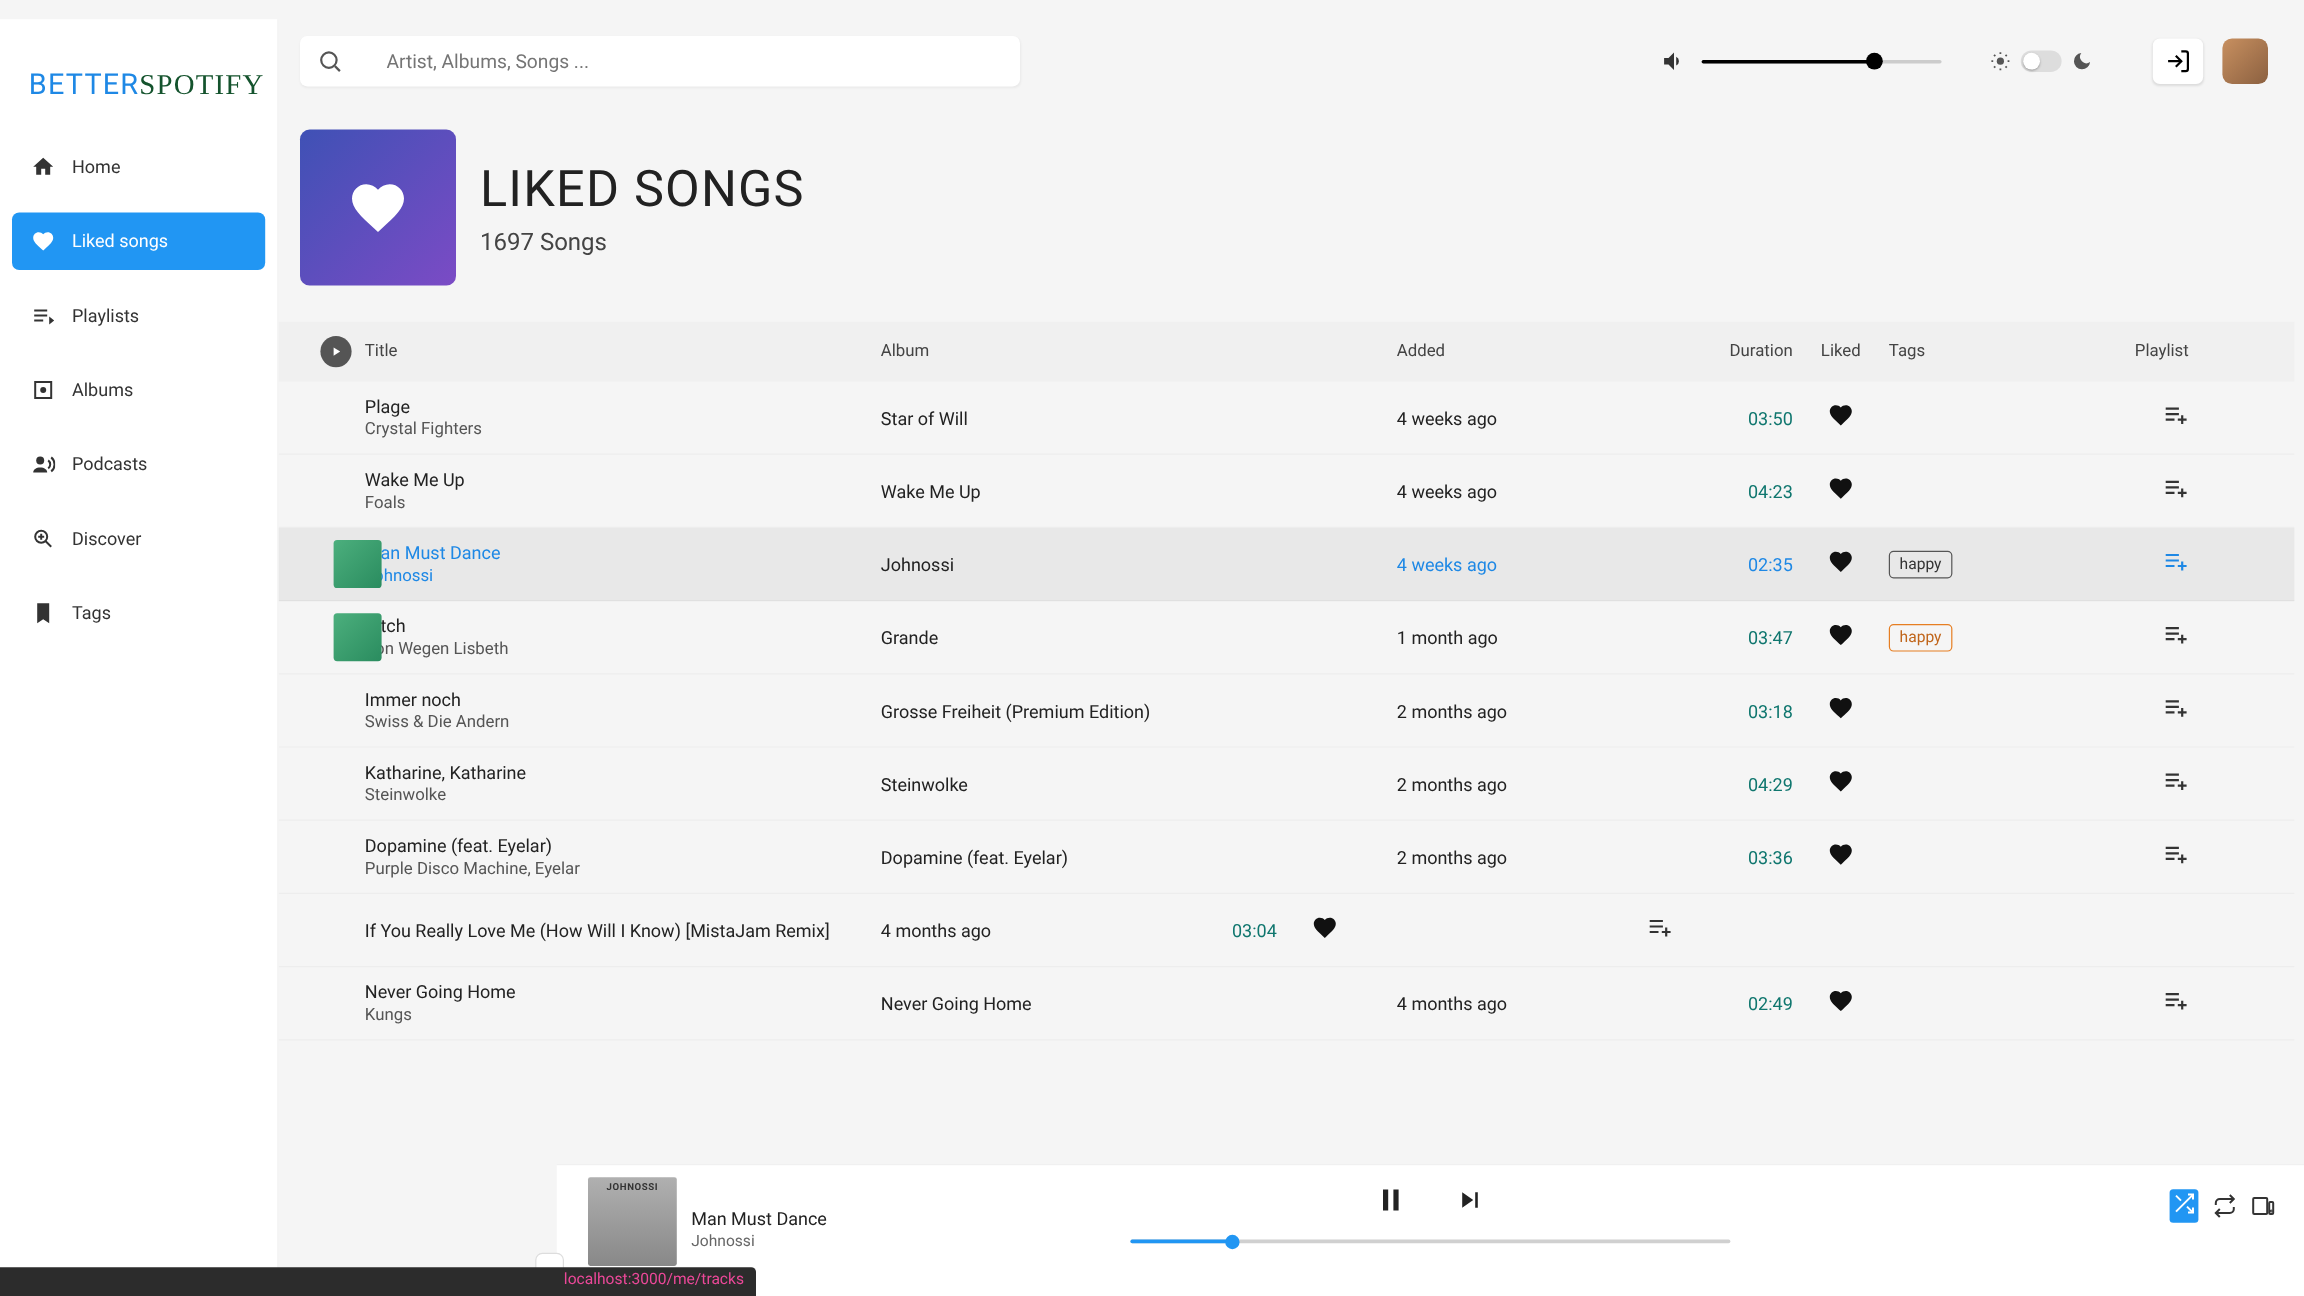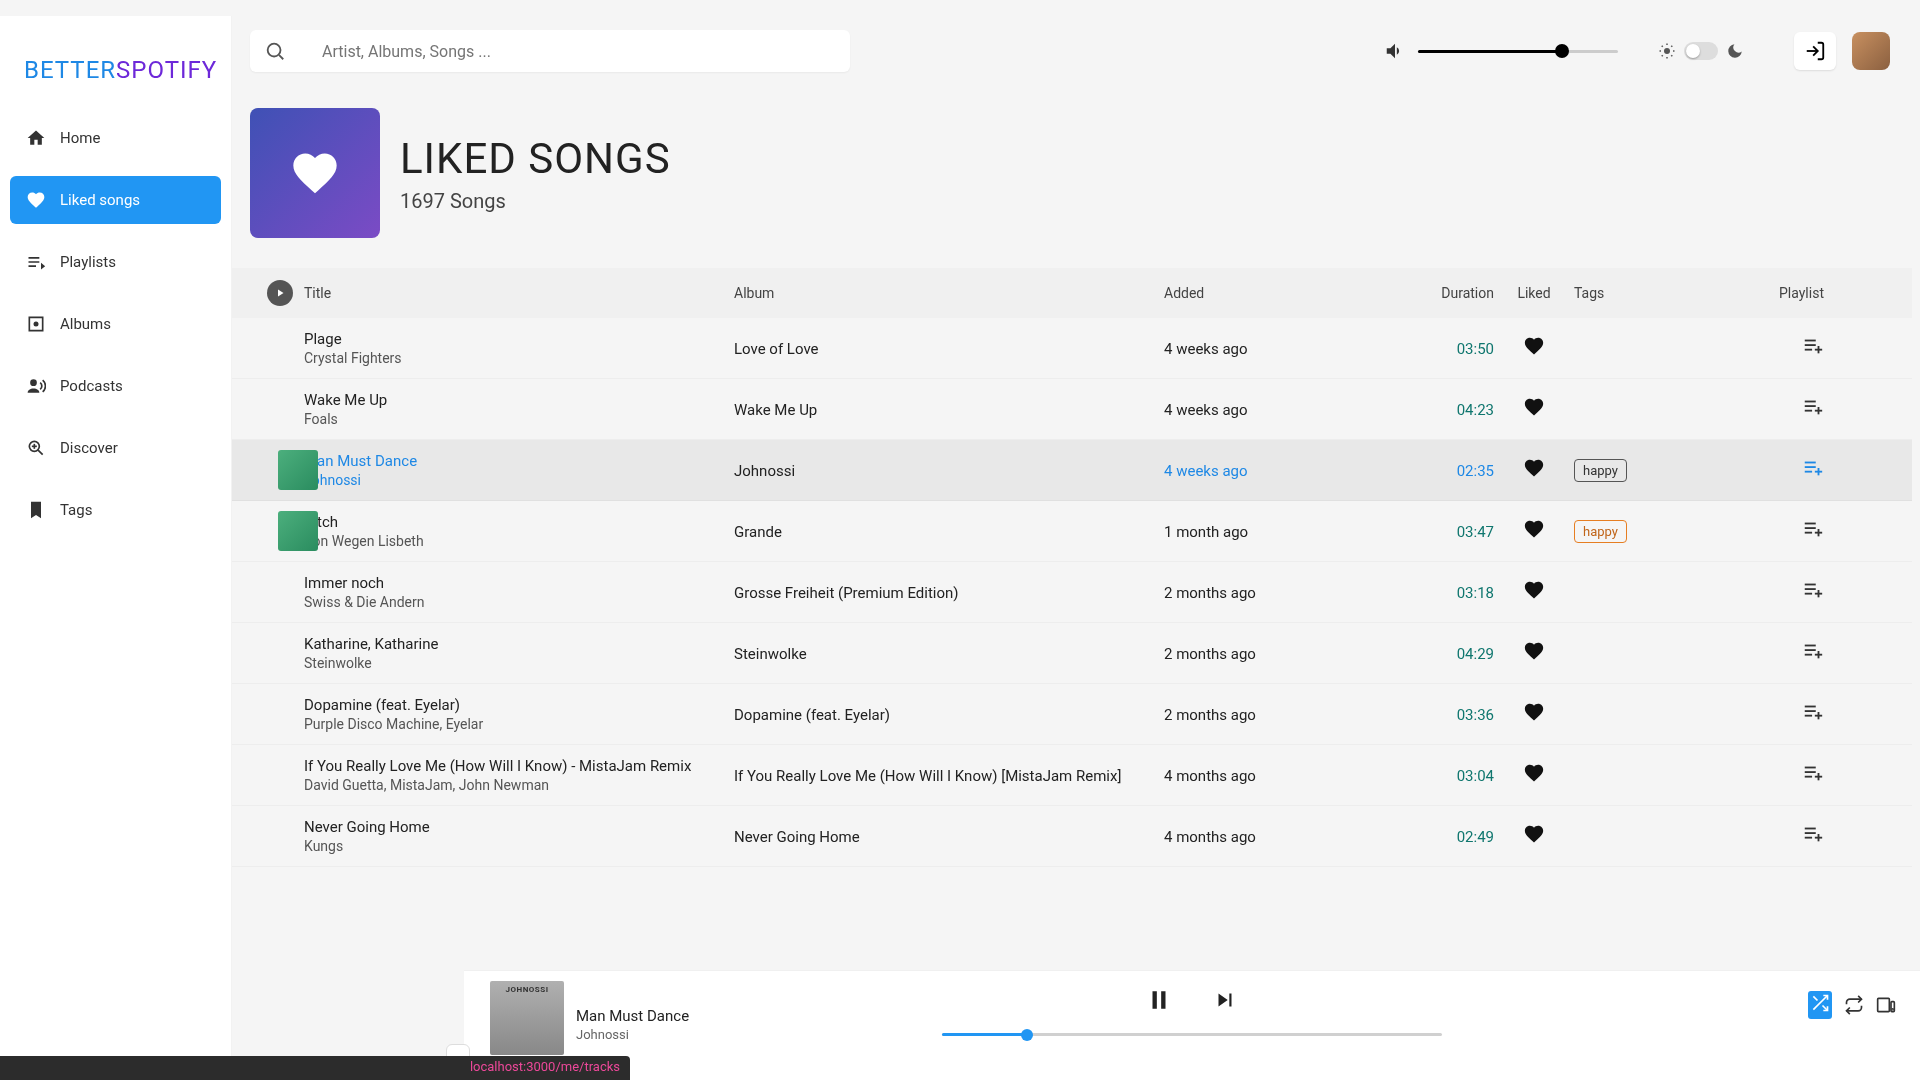--- a/index.html
+++ b/index.html
@@ -4,21 +4,21 @@
 <style>
 * { margin: 0; padding: 0; box-sizing: border-box; font-family: -apple-system, BlinkMacSystemFont, 'Segoe UI', Roboto, sans-serif; }
 body { background: #f5f5f5; width: 1920px; height: 1080px; overflow: hidden; position: relative; }
 
 .app { display: flex; height: 100%; padding-top: 16px; }
 
 
 .sidebar { width: 232px; background: #fff; display: flex; flex-direction: column; padding: 20px 10px; border-right: 1px solid rgba(0,0,0,0.05); }
 .logo { font-size: 24px; font-weight: 400; letter-spacing: 1px; padding: 20px 14px 30px; }
 .logo .better { color: #1e88e5; }
-.logo .spotify { color: #6d28d9; }
+.logo .spotify { color: #14532d; font-family: Liberation Serif, serif; }
 .nav-item { display: flex; align-items: center; gap: 14px; padding: 14px 16px; border-radius: 6px; cursor: pointer; color: #333; font-size: 15px; margin-bottom: 14px; }
 .nav-item.active { background: #2196f3; color: #fff; }
 .nav-item svg { width: 20px; height: 20px; flex-shrink: 0; }
 
 
 .main { flex: 1; display: flex; flex-direction: column; overflow: hidden; position: relative; }
 
 
 .topbar { display: flex; align-items: center; padding: 14px 30px 20px 18px; gap: 20px; }
 .search-box { display: flex; align-items: center; background: #fff; border-radius: 6px; padding: 10px 14px; width: 600px; box-shadow: 0 1px 2px rgba(0,0,0,0.05); gap: 24px; }
@@ -241,21 +241,21 @@
       </div>
       <div id="track-body">
           <div class="track-row">
     <div class="play-col">
               <div class="row-art hidden"></div>
             </div>
     <div class="col-title">
       <div class="row-title">Plage</div>
       <div class="row-artist">Crystal Fighters</div>
     </div>
-    <div class="col-album"><span class="row-album-txt">Love of Love</span></div>
+    <div class="col-album"><span class="row-album-txt">Star of Will</span></div>
     <div class="col-added"><span class="row-added-txt">4 weeks ago</span></div>
     <div class="col-duration"><span class="row-duration-txt">03:50</span></div>
     <div class="col-liked"><svg viewBox="0 0 24 24">
                 <path d="M12 21.35l-1.45-1.32C5.4 15.36 2 12.28 2 8.5 2 5.42 4.42 3 7.5 3c1.74 0 3.41.81 4.5 2.09C13.09 3.81 14.76 3 16.5 3 19.58 3 22 5.42 22 8.5c0 3.78-3.4 6.86-8.55 11.54L12 21.35z"></path>
               </svg></div>
     <div class="col-tags"></div>
     <div class="col-playlist"><svg viewBox="0 0 24 24" fill="none" stroke="currentColor" stroke-width="2">
                 <line x1="3" y1="6" x2="15" y2="6"></line>
                 <line x1="3" y1="11" x2="15" y2="11"></line>
                 <line x1="3" y1="16" x2="11" y2="16"></line>
@@ -398,24 +398,20 @@
                 <line x1="3" y1="11" x2="15" y2="11"></line>
                 <line x1="3" y1="16" x2="11" y2="16"></line>
                 <line x1="18" y1="12" x2="18" y2="20"></line>
                 <line x1="14" y1="16" x2="22" y2="16"></line>
               </svg></div>
   </div>
           <div class="track-row">
     <div class="play-col">
               <div class="row-art hidden"></div>
             </div>
-    <div class="col-title">
-      <div class="row-title">If You Really Love Me (How Will I Know) - MistaJam Remix</div>
-      <div class="row-artist">David Guetta, MistaJam, John Newman</div>
-    </div>
     <div class="col-album"><span class="row-album-txt">If You Really Love Me (How Will I Know) [MistaJam Remix]</span></div>
     <div class="col-added"><span class="row-added-txt">4 months ago</span></div>
     <div class="col-duration"><span class="row-duration-txt">03:04</span></div>
     <div class="col-liked"><svg viewBox="0 0 24 24">
                 <path d="M12 21.35l-1.45-1.32C5.4 15.36 2 12.28 2 8.5 2 5.42 4.42 3 7.5 3c1.74 0 3.41.81 4.5 2.09C13.09 3.81 14.76 3 16.5 3 19.58 3 22 5.42 22 8.5c0 3.78-3.4 6.86-8.55 11.54L12 21.35z"></path>
               </svg></div>
     <div class="col-tags"></div>
     <div class="col-playlist"><svg viewBox="0 0 24 24" fill="none" stroke="currentColor" stroke-width="2">
                 <line x1="3" y1="6" x2="15" y2="6"></line>
                 <line x1="3" y1="11" x2="15" y2="11"></line>

